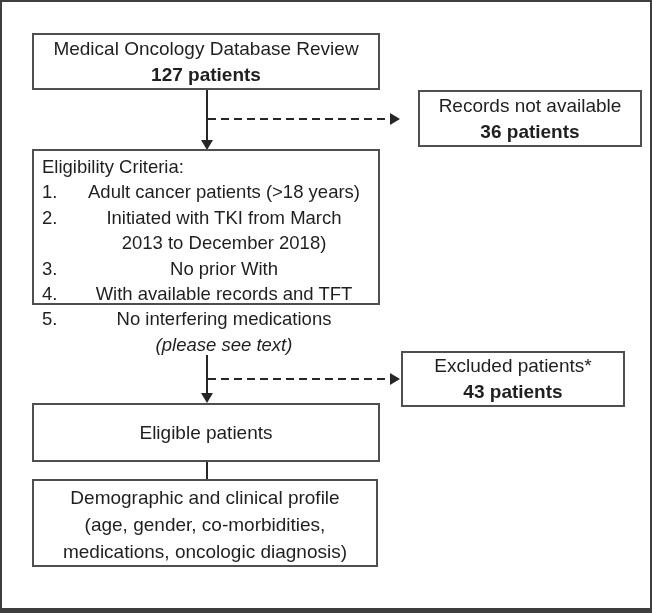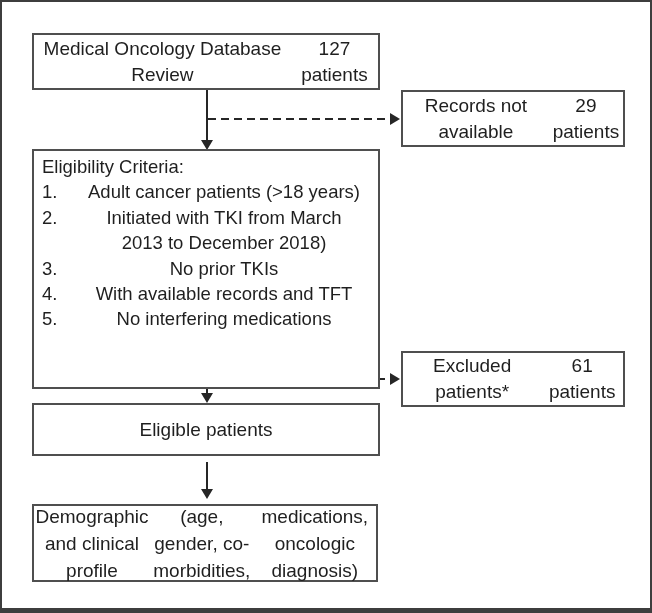--- a/index.html
+++ b/index.html
@@ -23,37 +23,37 @@
   }
   .box{
     position:absolute;
     box-sizing:border-box;
     background:#ffffff;
     border:2px solid var(--box-border);
     font-size:19px;
     line-height:26px;
   }
   .center{
-    display:flex;flex-direction:row;
+    display:flex;flex-direction:column;
     justify-content:center;align-items:center;
     text-align:center;
   }
-  .bold{font-weight:normal;}
+  .bold{font-weight:bold;}
   .italic{font-style:italic;}
   
   .box-database{left:30px;top:31px;width:348px;height:57px;}
-  .box-records{left:399px;top:88px;width:224px;height:57px;}
+  .box-records{left:416px;top:88px;width:224px;height:57px;}
   .box-eligibility{
-    left:30px;top:147px;width:348px;height:240px;
+    left:30px;top:147px;width:348px;height:156px;
     padding:3px 2px 0 8px;
     font-size:18.5px;line-height:25.4px;
   }
   .box-excluded{left:399px;top:349px;width:224px;height:56px;}
-  .box-eligible{left:30px;top:401px;width:348px;height:53px;}
-  .box-profile{left:30px;top:502px;width:346px;height:78px;line-height:27px;}
+  .box-eligible{left:30px;top:401px;width:348px;height:59px;}
+  .box-profile{left:30px;top:477px;width:346px;height:88px;line-height:27px;justify-content:flex-end;}
   
   .crit-row{display:flex;white-space:nowrap;}
   .crit-num{width:30px;flex:none;}
   .crit-text{flex:1;text-align:center;}
   .arrows{position:absolute;left:0;top:0;pointer-events:none;}
 </style>
 </head>
 <body>
 
 <div class="frame">
@@ -81,54 +81,58 @@
     </g>
   </svg>
 
   <div class="box center box-database">
     <div>Medical Oncology Database Review</div>
     <div class="bold">127 patients</div>
   </div>
 
   <div class="box center box-records">
     <div>Records not available</div>
-    <div class="bold">29 patients</div>
+    <div class="bold">36 patients</div>
   </div>
 
   <div class="box box-eligibility">
     <div>Eligibility Criteria:</div>
     <div class="crit-row">
       <span class="crit-num">1.</span>
       <span class="crit-text">Adult cancer patients (&gt;18 years)</span>
     </div>
     <div class="crit-row">
       <span class="crit-num">2.</span>
       <span class="crit-text">Initiated with TKI from March</span>
     </div>
     <div class="crit-row">
       <span class="crit-num"></span>
       <span class="crit-text">2013 to December 2018)</span>
     </div>
     <div class="crit-row">
       <span class="crit-num">3.</span>
-      <span class="crit-text">No prior TKIs</span>
+      <span class="crit-text">No prior With</span>
     </div>
     <div class="crit-row">
       <span class="crit-num">4.</span>
       <span class="crit-text">With available records and TFT</span>
     </div>
     <div class="crit-row">
       <span class="crit-num">5.</span>
       <span class="crit-text">No interfering medications</span>
     </div>
+    <div class="crit-row">
+      <span class="crit-num"></span>
+      <span class="crit-text italic">(please see text)</span>
+    </div>
   </div>
 
   <div class="box center box-excluded">
     <div>Excluded patients*</div>
-    <div class="bold">61 patients</div>
+    <div class="bold">43 patients</div>
   </div>
 
   <div class="box center box-eligible">
     <div>Eligible patients</div>
   </div>
 
   <div class="box center box-profile">
     <div>Demographic and clinical profile</div>
     <div>(age, gender, co-morbidities,</div>
     <div>medications, oncologic diagnosis)</div>

